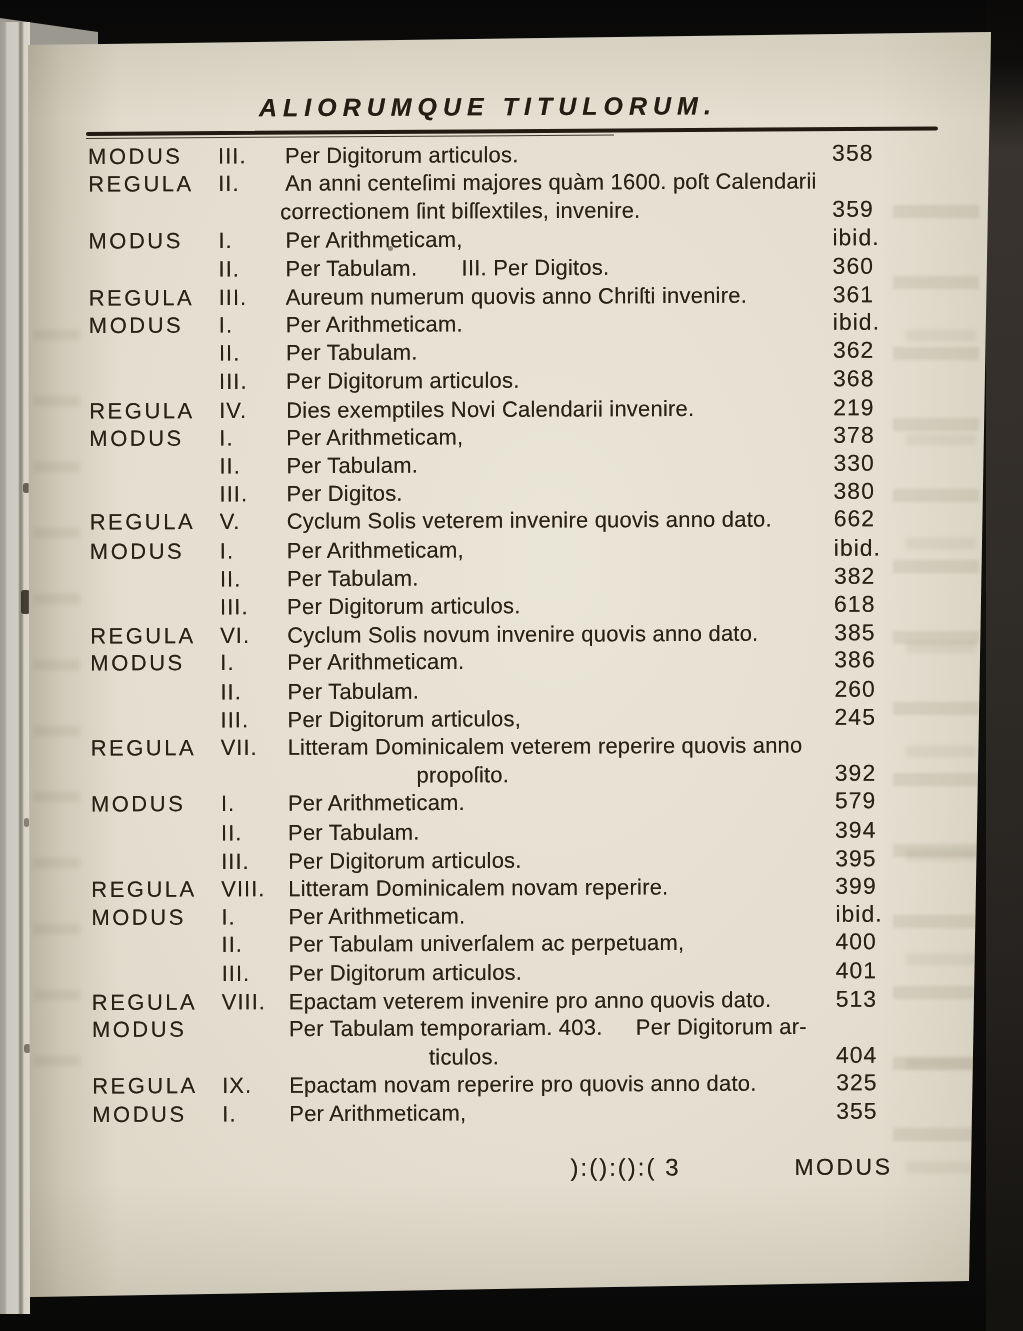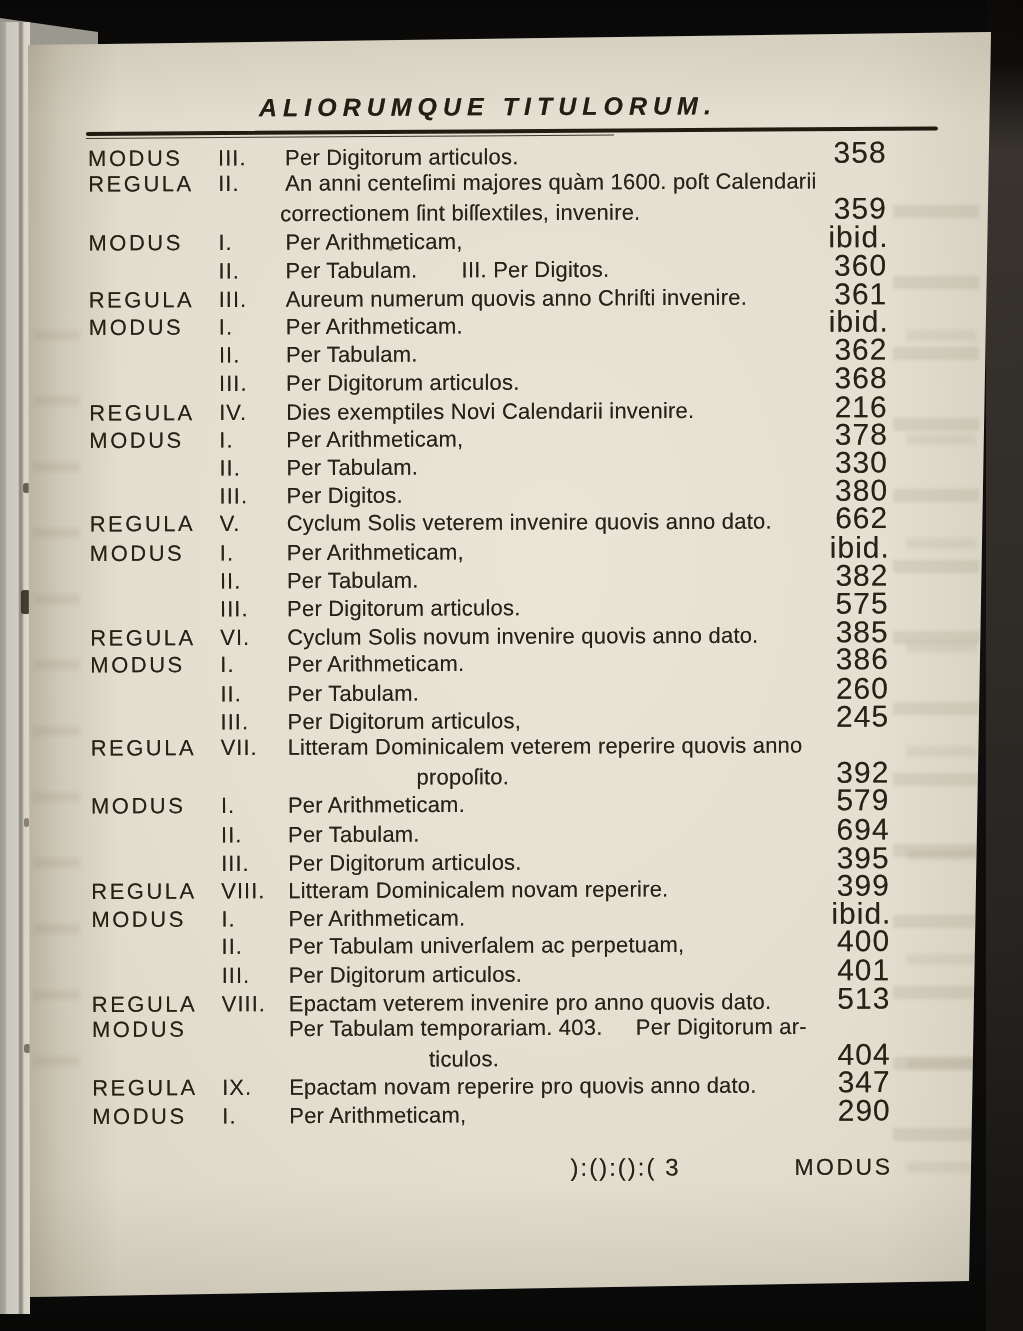--- a/index.html
+++ b/index.html
@@ -57,21 +57,21 @@
   .head-rule::after{content:"";position:absolute;left:0;top:5.5px;width:62%;height:1.8px;
     background:rgba(33,27,18,.85);}
   .toc{position:absolute;left:88px;top:142px;width:800px;font-size:22px;
     color:#282116;text-shadow:0 0 .4px rgba(40,32,21,.55);}
   .toc-row{display:flex;height:28.2px;line-height:28.2px;align-items:baseline;}
   .toc-row:nth-child(4n+2){transform:translateY(.6px);}
   .toc-row:nth-child(5n+4){transform:translateY(-.5px);}
   .col-label{flex:0 0 130px;letter-spacing:2.5px;}
   .col-num{flex:0 0 67px;letter-spacing:1px;}
   .col-text{flex:1 1 auto;white-space:nowrap;letter-spacing:.2px;}
-  .col-page{flex:0 0 56px;text-align:center;font-size:30px;letter-spacing:1px;}
+  .col-page{flex:0 0 56px;text-align:left;font-size:23px;letter-spacing:1px;}
   .toc-row.center .col-text{text-align:center;}
   .footer-line{position:absolute;left:88px;top:1156px;width:800px;display:flex;
     line-height:28px;color:#282116;text-shadow:0 0 .4px rgba(40,32,21,.55);}
   .sig{margin-left:478px;font-size:24px;letter-spacing:2px;}
   .catch{margin-left:auto;font-size:23px;letter-spacing:2.5px;}
 </style>
 </head>
 <body>
 
 <div class="scene">
@@ -146,21 +146,21 @@
           <div class="toc-row">
             <span class="col-label"></span>
             <span class="col-num">III.</span>
             <span class="col-text">Per Digitorum articulos.</span>
             <span class="col-page">368</span>
           </div>
           <div class="toc-row">
             <span class="col-label">REGULA</span>
             <span class="col-num">IV.</span>
             <span class="col-text">Dies exemptiles Novi Calendarii invenire.</span>
-            <span class="col-page">216</span>
+            <span class="col-page">219</span>
           </div>
           <div class="toc-row">
             <span class="col-label">MODUS</span>
             <span class="col-num">I.</span>
             <span class="col-text">Per Arithmeticam,</span>
             <span class="col-page">378</span>
           </div>
           <div class="toc-row">
             <span class="col-label"></span>
             <span class="col-num">II.</span>
@@ -188,21 +188,21 @@
           <div class="toc-row">
             <span class="col-label"></span>
             <span class="col-num">II.</span>
             <span class="col-text">Per Tabulam.</span>
             <span class="col-page">382</span>
           </div>
           <div class="toc-row">
             <span class="col-label"></span>
             <span class="col-num">III.</span>
             <span class="col-text">Per Digitorum articulos.</span>
-            <span class="col-page">575</span>
+            <span class="col-page">618</span>
           </div>
           <div class="toc-row">
             <span class="col-label">REGULA</span>
             <span class="col-num">VI.</span>
             <span class="col-text">Cyclum Solis novum invenire quovis anno dato.</span>
             <span class="col-page">385</span>
           </div>
           <div class="toc-row">
             <span class="col-label">MODUS</span>
             <span class="col-num">I.</span>
@@ -234,21 +234,21 @@
           <div class="toc-row">
             <span class="col-label">MODUS</span>
             <span class="col-num">I.</span>
             <span class="col-text">Per Arithmeticam.</span>
             <span class="col-page">579</span>
           </div>
           <div class="toc-row">
             <span class="col-label"></span>
             <span class="col-num">II.</span>
             <span class="col-text">Per Tabulam.</span>
-            <span class="col-page">694</span>
+            <span class="col-page">394</span>
           </div>
           <div class="toc-row">
             <span class="col-label"></span>
             <span class="col-num">III.</span>
             <span class="col-text">Per Digitorum articulos.</span>
             <span class="col-page">395</span>
           </div>
           <div class="toc-row">
             <span class="col-label">REGULA</span>
             <span class="col-num">VIII.</span>
@@ -286,27 +286,27 @@
             <span class="col-page"></span>
           </div>
           <div class="toc-row center">
             <span class="col-text">ticulos.</span>
             <span class="col-page">404</span>
           </div>
           <div class="toc-row">
             <span class="col-label">REGULA</span>
             <span class="col-num">IX.</span>
             <span class="col-text">Epactam novam reperire pro quovis anno dato.</span>
-            <span class="col-page">347</span>
+            <span class="col-page">325</span>
           </div>
           <div class="toc-row">
             <span class="col-label">MODUS</span>
             <span class="col-num">I.</span>
             <span class="col-text">Per Arithmeticam,</span>
-            <span class="col-page">290</span>
+            <span class="col-page">355</span>
           </div>
         </div>
 
       <div class="footer-line">
         <span class="sig">):():():( 3</span>
         <span class="catch">MODUS</span>
       </div>
     </div>
   </div>
 </div>

